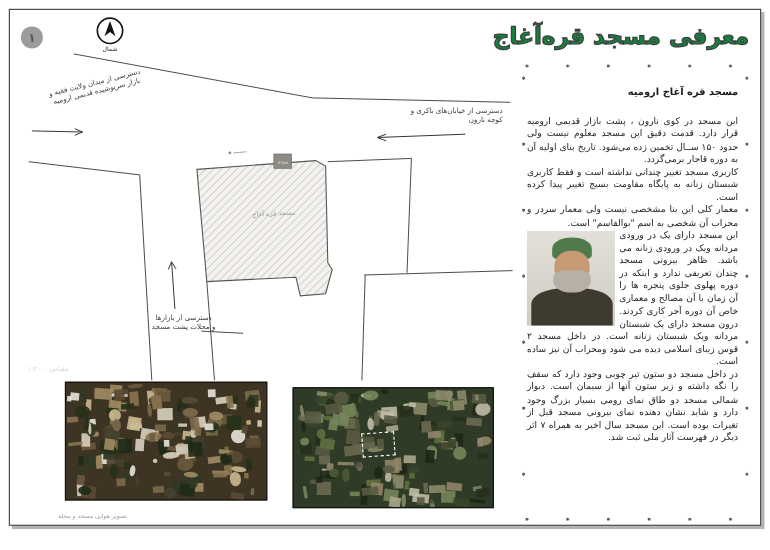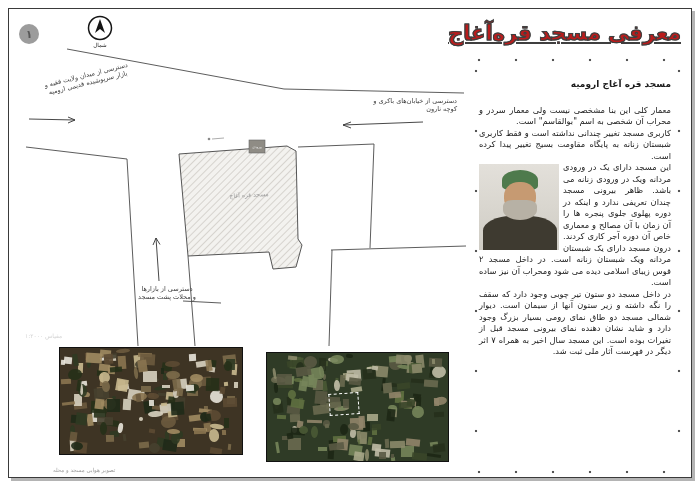--- a/index.html
+++ b/index.html
@@ -5,21 +5,21 @@
   html,body{margin:0;padding:0;background:#fff;width:700px;height:500px;overflow:hidden;}
   *{box-sizing:border-box;font-family:"DejaVu Sans",sans-serif;}
   .sheet{position:absolute;left:8px;top:8px;width:684px;height:470px;background:#fff;
          border:1px solid #3a3a3a;box-shadow:3px 3px 0 #b4b4b4;}
   
   .badge{position:absolute;left:10px;top:15px;width:20px;height:20px;border-radius:50%;
          background:#9c9c9c;color:#575757;font-size:11px;font-weight:bold;
          display:flex;align-items:center;justify-content:center;}
   
   .title{position:absolute;right:10px;top:12px;direction:rtl;font-size:21px;font-weight:bold;
-         color:#b91c1c;-webkit-text-stroke:1.1px #3f3f3f;text-shadow:0 0 1px #777;white-space:nowrap;text-decoration:underline;}
+         color:#15803d;-webkit-text-stroke:1.1px #3f3f3f;text-shadow:0 0 1px #777;white-space:nowrap;}
   
   .dots-h{position:absolute;width:200px;height:4px;
           background-image:radial-gradient(circle at 2px 2px,#555 1.1px,transparent 1.6px);
           background-size:37px 4px;background-repeat:repeat-x;}
   .dots-v{position:absolute;width:4px;height:400px;
           background-image:radial-gradient(circle at 2px 2px,#555 1.1px,transparent 1.6px);
           background-size:4px 60px;background-repeat:repeat-y;}
   
   .map-svg{position:absolute;left:2px;top:2px;}
   .map-label{position:absolute;direction:rtl;color:#3c3c3c;font-size:6.5px;line-height:8px;
@@ -123,22 +123,23 @@
   <div class="map-label" style="left:126px;top:276px;width:64px;">
     <div>دسترسی از بازار‌ها</div>
     <div>و محلات پشت مسجد</div>
   </div>
   <div class="bldg-label">مسجد قره آغاج</div>
   <div class="scale-label">مقیاس ۱:۲۰۰۰</div>
   <div class="north-label">شمال</div>
 
   <div class="article">
     <h1>مسجد قره آغاج ارومیه</h1>
+    <p>این مسجد در کوی نارون ، پشت بازار قدیمی ارومیه قرار دارد. قدمت دقیق این مسجد معلوم نیست ولی حدود ۱۵۰ ســال تخمین زده می‌شود. تاریخ بنای اولیه آن به دوره قاجار برمی‌گردد.</p>
+    <p>کاربری مسجد تغییر چندانی نداشته است و فقط کاربری شبستان زنانه به پایگاه مقاومت بسیج تغییر پیدا کرده است.</p>
     <p>معمار کلی این بنا مشخصی نیست ولی معمار سردر و محراب آن شخصی به اسم "بوالقاسم" است.</p>
-    <p>کاربری مسجد تغییر چندانی نداشته است و فقط کاربری شبستان زنانه به پایگاه مقاومت بسیج تغییر پیدا کرده است.</p>
     <div class="portrait">
       <div class="jacket"></div>
       <div class="cap"></div>
       <div class="face"></div>
       <div class="beard"></div>
     </div>
     <p>این مسجد دارای یک در ورودی مردانه ویک در ورودی زنانه می باشد. ظاهر بیرونی مسجد چندان تعریفی ندارد و اینکه در دوره پهلوی جلوی پنجره ها را آن زمان با آن مصالح و معماری خاص آن دوره آجر کاری کردند. درون مسجد دارای یک شبستان مردانه ویک شبستان زنانه است. در داخل مسجد ۲ قوس زیبای اسلامی دیده می شود ومحراب آن نیز ساده است.</p>
     <p>در داخل مسجد دو ستون تیر چوبی وجود دارد که سقف را نگه داشته و زیر ستون آنها از سیمان است. دیوار شمالی مسجد دو طاق نمای رومی بسیار بزرگ وجود دارد و شاید نشان دهنده نمای بیرونی مسجد قبل از تغیرات بوده است. این مسجد سال اخیر به همراه ۷ اثر دیگر در فهرست آثار ملی ثبت شد.</p>
   </div>
 

